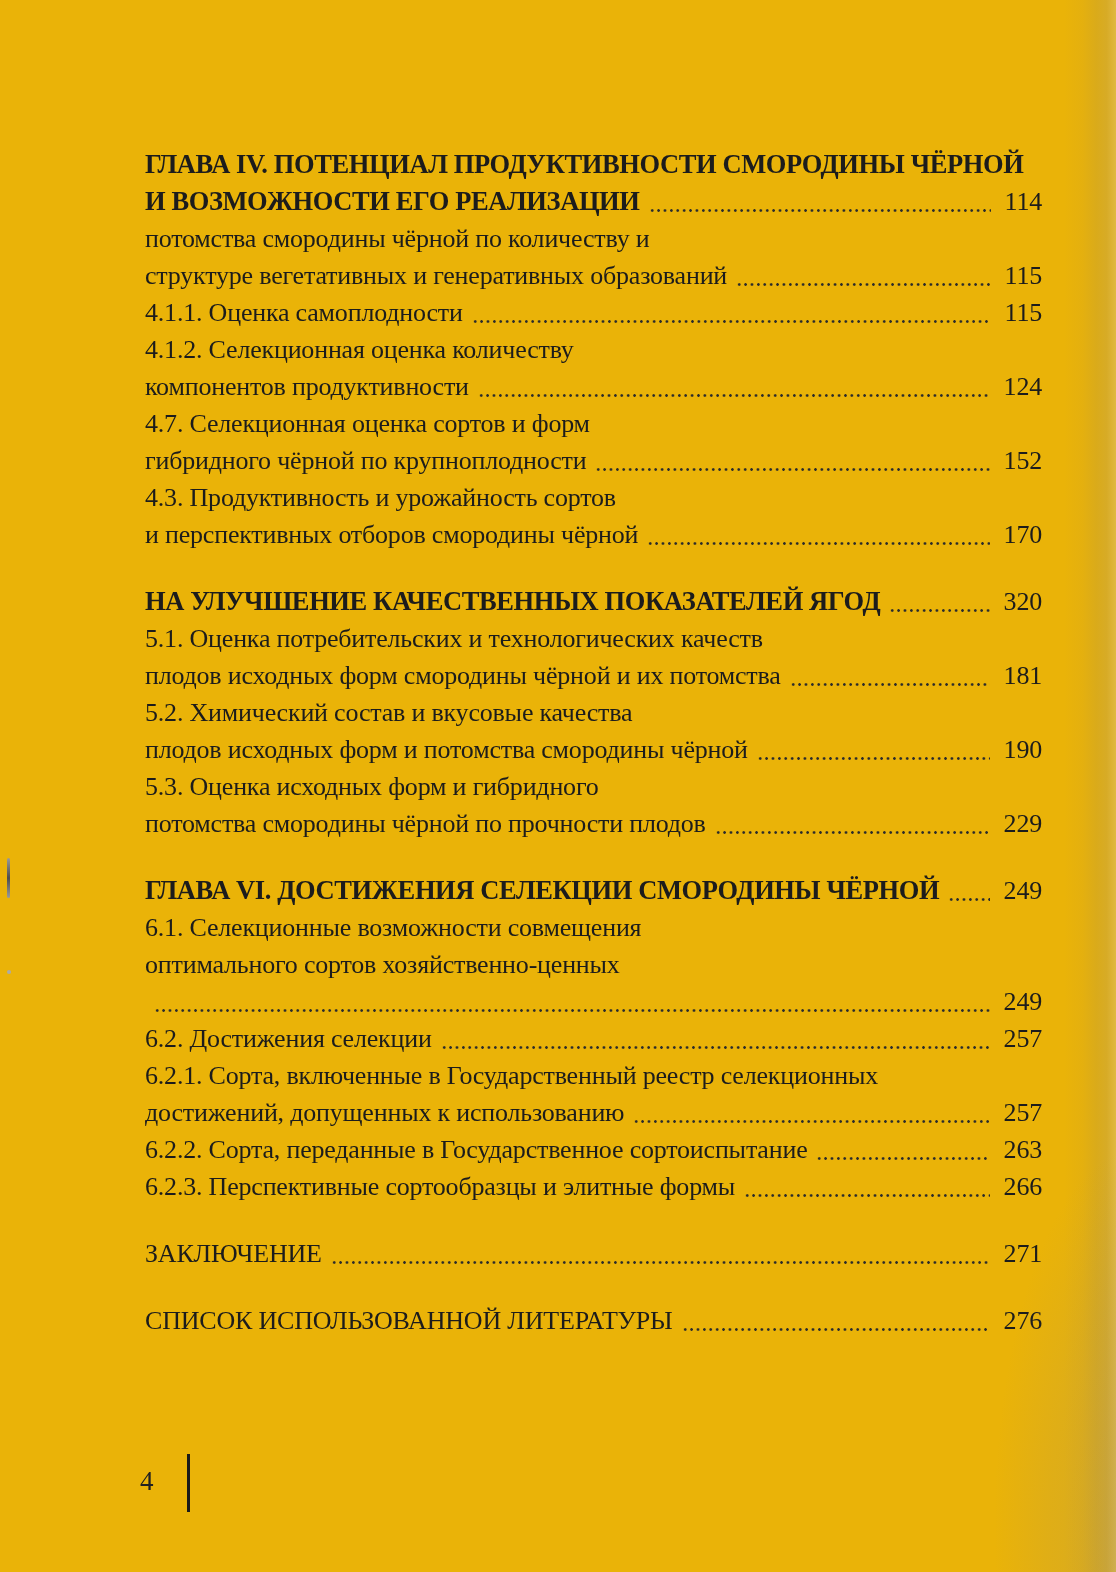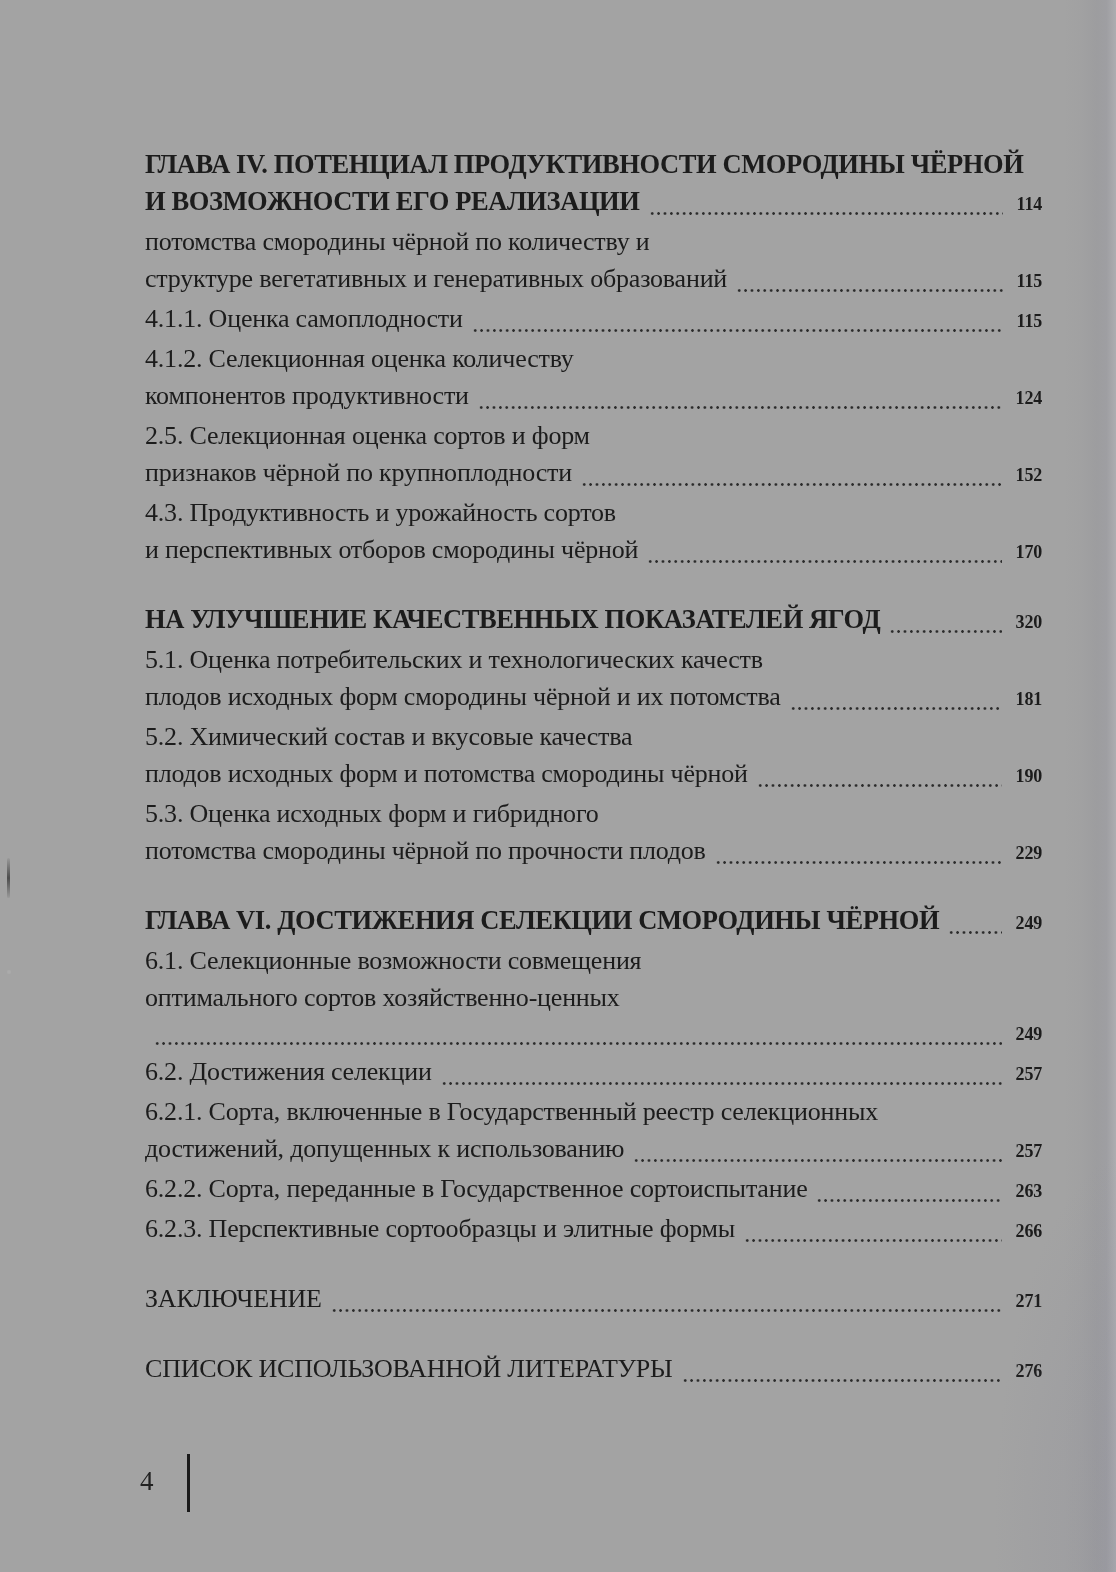--- a/index.html
+++ b/index.html
@@ -5,21 +5,21 @@
   html, body { margin: 0; padding: 0; }
   body {
     background: #e9e9ea;
     font-family: "Liberation Serif", "DejaVu Serif", serif;
   }
   .page {
     position: relative;
     width: 1116px;
     height: 1572px;
     margin: 0 auto;
-    background: #a3a3a3;
+    background: #eab308;
     overflow: hidden;
     color: #1c1c1c;
   }
   .toc {
     position: absolute;
     top: 146px;
     left: 145px;
     width: 897px; 
   }
   .toc-section { margin: 0 0 30px 0; }
@@ -43,22 +43,22 @@
     align-self: flex-end;
     height: 6px;
     margin: 0 14px 7px 9px;
     background-image: radial-gradient(circle, #2b2b2b 1.15px, rgba(0,0,0,0) 1.5px);
     background-size: 6.4px 5px;
     background-repeat: repeat-x;
     background-position: left bottom;
   }
   .pnum {
     flex: 0 0 auto;
-    font-weight: 700;
-    font-size: 18px;
+    font-weight: 400;
+    font-size: 26px;
   }
   .footer-pagenum {
     position: absolute;
     left: 140px;
     top: 1466px;
     font-size: 27px;
     color: #222;
   }
   .footer-rule {
     position: absolute;
@@ -120,22 +120,22 @@
 <div class="page">
   <main class="toc" id="toc-root">
       <div class="toc-section">
         <div class="toc-line bold"><span class="line-text">ГЛАВА IV. ПОТЕНЦИАЛ ПРОДУКТИВНОСТИ СМОРОДИНЫ ЧЁРНОЙ</span></div>
         <div class="toc-line bold"><span class="line-text">И ВОЗМОЖНОСТИ ЕГО РЕАЛИЗАЦИИ</span><span class="dots"></span><span class="pnum">114</span></div>
         <div class="toc-line"><span class="line-text">потомства смородины чёрной по количеству и</span></div>
         <div class="toc-line"><span class="line-text">структуре вегетативных и генеративных образований</span><span class="dots"></span><span class="pnum">115</span></div>
         <div class="toc-line"><span class="line-text">4.1.1. Оценка самоплодности</span><span class="dots"></span><span class="pnum">115</span></div>
         <div class="toc-line"><span class="line-text">4.1.2. Селекционная оценка количеству</span></div>
         <div class="toc-line"><span class="line-text">компонентов продуктивности</span><span class="dots"></span><span class="pnum">124</span></div>
-        <div class="toc-line"><span class="line-text">2.5. Селекционная оценка сортов и форм</span></div>
-        <div class="toc-line"><span class="line-text">признаков чёрной по крупноплодности</span><span class="dots"></span><span class="pnum">152</span></div>
+        <div class="toc-line"><span class="line-text">4.7. Селекционная оценка сортов и форм</span></div>
+        <div class="toc-line"><span class="line-text">гибридного чёрной по крупноплодности</span><span class="dots"></span><span class="pnum">152</span></div>
         <div class="toc-line"><span class="line-text">4.3. Продуктивность и урожайность сортов</span></div>
         <div class="toc-line"><span class="line-text">и перспективных отборов смородины чёрной</span><span class="dots"></span><span class="pnum">170</span></div>
       </div>
       <div class="toc-section">
         <div class="toc-line bold"><span class="line-text">НА УЛУЧШЕНИЕ КАЧЕСТВЕННЫХ ПОКАЗАТЕЛЕЙ ЯГОД</span><span class="dots"></span><span class="pnum">320</span></div>
         <div class="toc-line"><span class="line-text">5.1. Оценка потребительских и технологических качеств</span></div>
         <div class="toc-line"><span class="line-text">плодов исходных форм смородины чёрной и их потомства</span><span class="dots"></span><span class="pnum">181</span></div>
         <div class="toc-line"><span class="line-text">5.2. Химический состав и вкусовые качества</span></div>
         <div class="toc-line"><span class="line-text">плодов исходных форм и потомства смородины чёрной</span><span class="dots"></span><span class="pnum">190</span></div>
         <div class="toc-line"><span class="line-text">5.3. Оценка исходных форм и гибридного</span></div>

